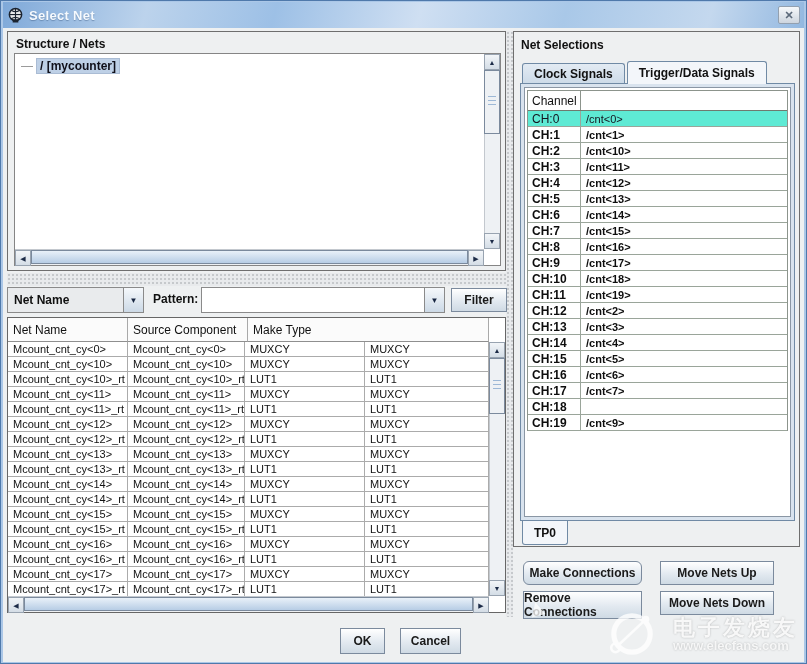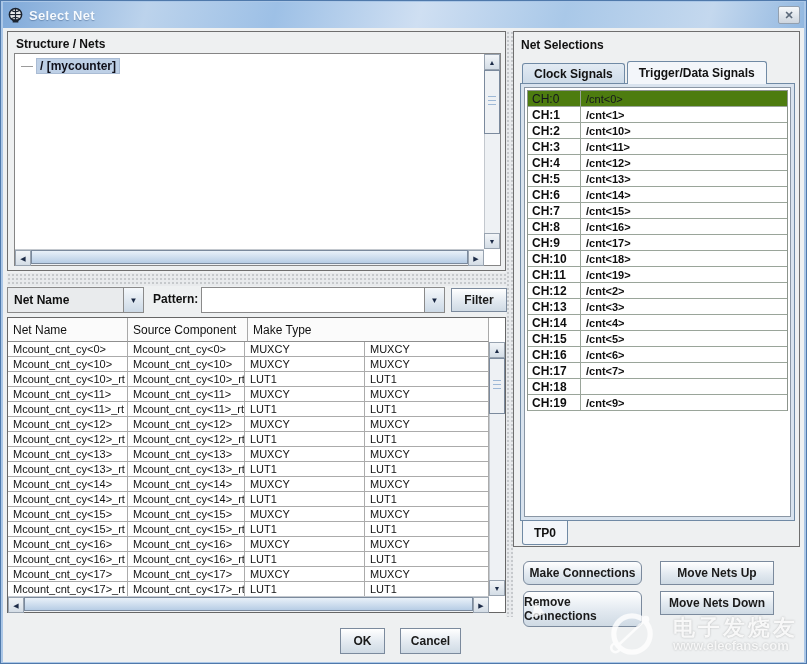--- a/index.html
+++ b/index.html
@@ -109,32 +109,32 @@
   .ch-table{border:1px solid #8c948c;border-bottom:none;}
   .ch-hrow{display:flex;height:20px;border-bottom:1px solid #6f7a6f;background:#fff;}
   .ch-hcell{width:53px;flex:0 0 auto;border-right:1px solid #8c948c;
     font-size:12px;color:#111;display:flex;align-items:center;padding:0 4px;}
   .ch-hfill{flex:1;}
   .ch-row{display:flex;height:16px;border-bottom:1px solid #9aa59a;background:#fff;}
   .ch-row .cc1{width:53px;flex:0 0 auto;border-right:1px solid #9aa59a;
     font-size:12px;font-weight:bold;color:#0d0d0d;display:flex;align-items:center;padding:0 4px;}
   .ch-row .cc2{flex:1;font-size:11px;font-weight:bold;color:#0d0d0d;
     display:flex;align-items:center;padding:0 5px;overflow:hidden;white-space:nowrap;}
-  .ch-row.selected{background:#4d7c0f;}
+  .ch-row.selected{background:#5eead4;}
   .ch-row.selected .cc1,.ch-row.selected .cc2{font-weight:normal;color:#14141e;}
 
   .bottom-tab{position:absolute;left:8px;top:489px;width:46px;height:24px;
     border:1px solid #708aa5;border-top:none;border-radius:0 0 3px 3px;
     background:#f3f6fa;display:flex;align-items:center;justify-content:center;
     font-size:12px;font-weight:bold;color:#111;z-index:2;}
 
   
   #btn-make{position:absolute;left:520px;top:533px;width:119px;height:24px;border-radius:6px;}
   #btn-moveup{position:absolute;left:657px;top:533px;width:114px;height:24px;}
-  #btn-remove{position:absolute;left:520px;top:563px;width:119px;height:36px;border-radius:6px;}
+  #btn-remove{position:absolute;left:520px;top:563px;width:119px;height:28px;}
   #btn-movedown{position:absolute;left:657px;top:563px;width:114px;height:24px;}
 
   
   #btn-ok{position:absolute;left:337px;top:600px;width:45px;height:26px;}
   #btn-cancel{position:absolute;left:397px;top:600px;width:61px;height:26px;}
 
   
   .watermark{position:absolute;right:6px;bottom:2px;display:flex;align-items:center;
     gap:15px;opacity:.85;pointer-events:none;}
   .wm-pointer{position:absolute;left:-76px;top:-6px;width:0;height:0;
@@ -327,20 +327,24 @@
       <div class="group-title" style="left:7px;top:6px;">Net Selections</div>
 
       <div class="tab-strip">
         <div class="tab">Clock Signals</div>
         <div class="tab selected">Trigger/Data Signals</div>
       </div>
 
       <div class="tab-content">
         <div class="ch-viewport">
           <div class="ch-table">
+            <div class="ch-hrow">
+              <div class="ch-hcell">Channel</div>
+              <div class="ch-hfill"></div>
+            </div>
             <div id="ch-body">
                 <div class="ch-row selected">
                   <div class="cc1">CH:0</div>
                   <div class="cc2">/cnt&lt;0&gt;</div>
                 </div>
                 <div class="ch-row">
                   <div class="cc1">CH:1</div>
                   <div class="cc2">/cnt&lt;1&gt;</div>
                 </div>
                 <div class="ch-row">

